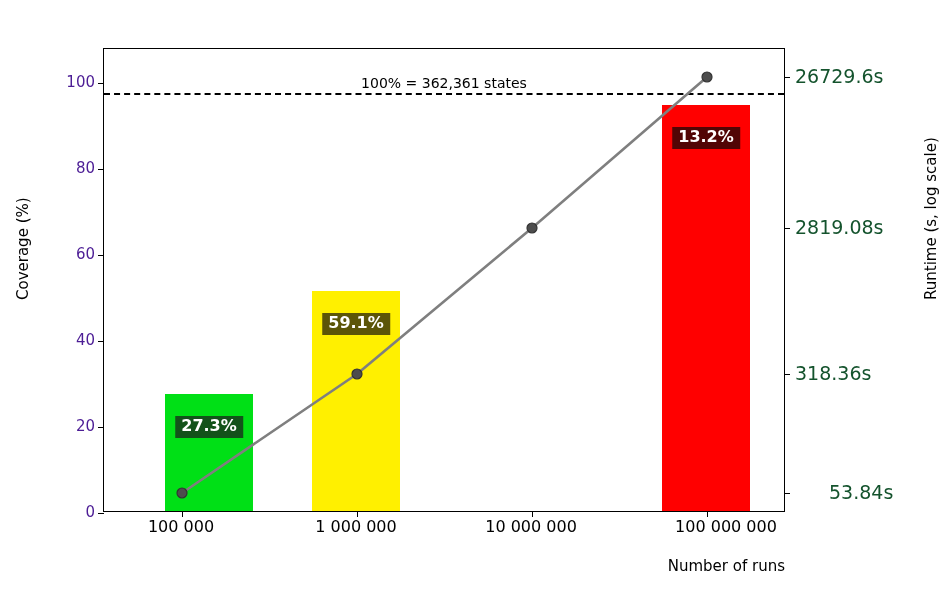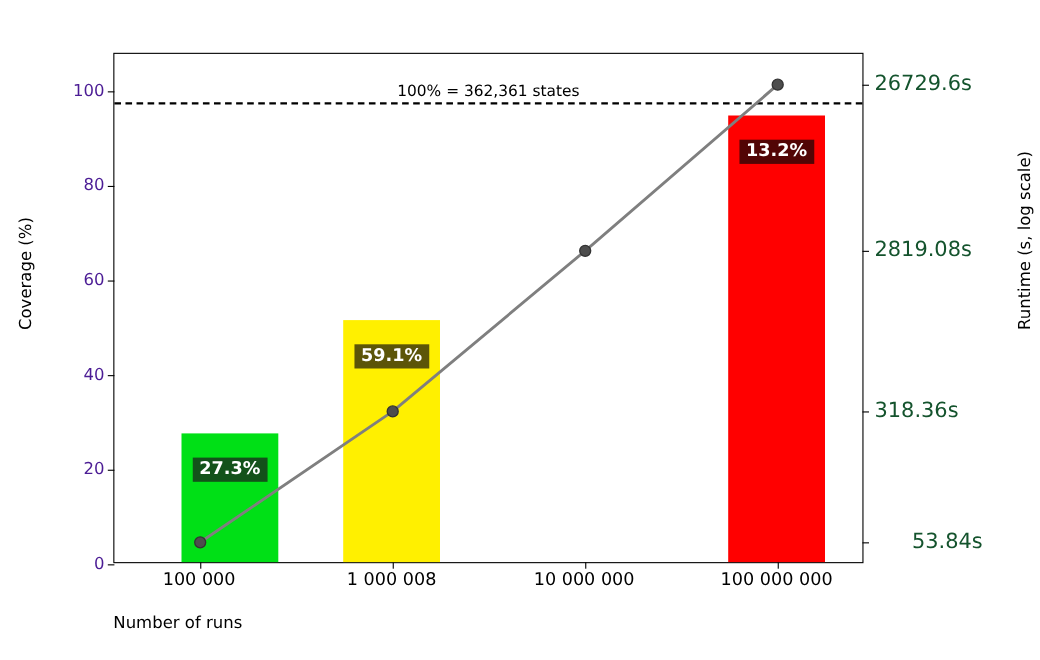--- a/index.html
+++ b/index.html
@@ -70,21 +70,21 @@
 
   
   .xtick-mark{
     position:absolute;bottom:-6px;width:0;height:6px;border-left:1.3px solid #000;
   }
   .xtick-label{
     position:absolute;top:517px;font-size:16px;color:#000;
     white-space:nowrap;transform:translateX(-50%);text-align:center;
   }
   #xlabel{
-    position:absolute;left:103px;top:557px;width:682px;text-align:left;
+    position:absolute;left:103px;top:557px;width:682px;text-align:right;
     font-size:15px;color:#000;white-space:nowrap;
   }
 </style>
 </head>
 <body>
 
 <div id="figure">
 
 
   <div>
@@ -146,19 +146,19 @@
         <circle cx="78" cy="444" r="5" fill="#4d4d4d" stroke="#333333" stroke-width="1.2"></circle>
         <circle cx="253" cy="325" r="5" fill="#4d4d4d" stroke="#333333" stroke-width="1.2"></circle>
         <circle cx="428" cy="179" r="5" fill="#4d4d4d" stroke="#333333" stroke-width="1.2"></circle>
         <circle cx="603" cy="28" r="5" fill="#4d4d4d" stroke="#333333" stroke-width="1.2"></circle>
       </svg>
 
     </div>
   </div>
 
   <div class="xtick-label" style="left:181px;">100 000</div>
-  <div class="xtick-label" style="left:356px;">1 000 008</div>
+  <div class="xtick-label" style="left:356px;">1 000 000</div>
   <div class="xtick-label" style="left:531px;">10 000 000</div>
-  <div class="xtick-label" style="left:706px;text-align:right;">100 000 000</div>
+  <div class="xtick-label" style="left:726px;text-align:right;">100 000 000</div>
 
   <div id="xlabel">Number of runs</div>
 
 </div>
 
 </body></html>

